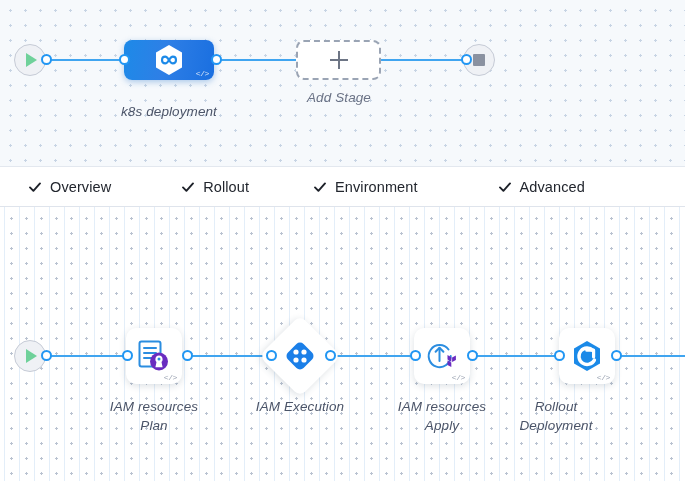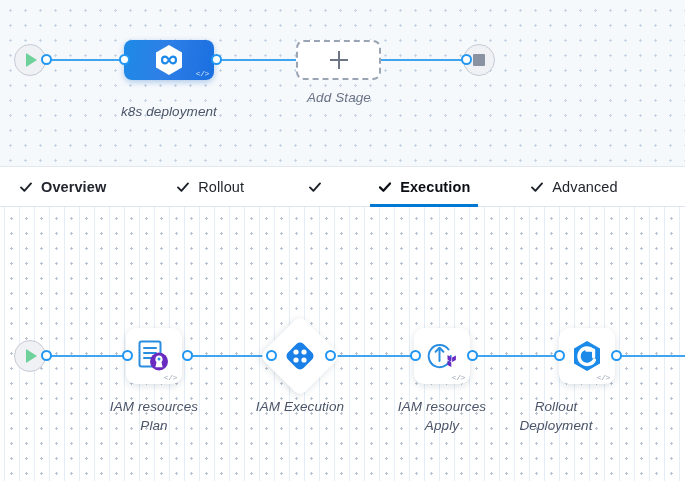--- a/index.html
+++ b/index.html
@@ -177,46 +177,41 @@
     </div>
     <div class="node-label muted" style="left:283px; top:88px; width:112px;">Add Stage</div>
 
     <div class="terminal" style="left:463px; top:44px;">
       <div class="stop-sq"></div>
     </div>
     <div class="port" style="left:461px; top:54px;"></div>
   </div>
 
   <div class="tab-bar">
-    <div class="tab" style="padding-left:19px;font-weight:bold;">
+    <div class="tab" style="padding-left:28px;">
       <svg class="check" viewBox="0 0 14 14">
         <path d="M2 7.4 L5.4 10.8 L12 3.4" fill="none" stroke="#1d2129" stroke-width="1.9" stroke-linecap="round" stroke-linejoin="round"></path>
       </svg>
       <span class="tab-label">Overview</span>
     </div>
     <div class="tab-spacer" style="width:34px;"></div>
     <div class="tab">
       <svg class="check" viewBox="0 0 14 14">
         <path d="M2 7.4 L5.4 10.8 L12 3.4" fill="none" stroke="#1d2129" stroke-width="1.9" stroke-linecap="round" stroke-linejoin="round"></path>
       </svg>
       <span class="tab-label">Rollout</span>
     </div>
     <div class="tab-spacer" style="width:28px;"></div>
     <div class="tab">
       <svg class="check" viewBox="0 0 14 14">
         <path d="M2 7.4 L5.4 10.8 L12 3.4" fill="none" stroke="#1d2129" stroke-width="1.9" stroke-linecap="round" stroke-linejoin="round"></path>
       </svg>
+      <span class="tab-label">Environment</span>
     </div>
     <div class="tab-spacer" style="width:20px;"></div>
-    <div class="tab active">
-      <svg class="check" viewBox="0 0 14 14">
-        <path d="M2 7.4 L5.4 10.8 L12 3.4" fill="none" stroke="#0b0e14" stroke-width="2.2" stroke-linecap="round" stroke-linejoin="round"></path>
-      </svg>
-      <span class="tab-label">Execution</span>
-    </div>
     <div class="tab-spacer" style="width:24px;"></div>
     <div class="tab">
       <svg class="check" viewBox="0 0 14 14">
         <path d="M2 7.4 L5.4 10.8 L12 3.4" fill="none" stroke="#1d2129" stroke-width="1.9" stroke-linecap="round" stroke-linejoin="round"></path>
       </svg>
       <span class="tab-label">Advanced</span>
     </div>
   </div>
 
   <div class="exec-canvas">

